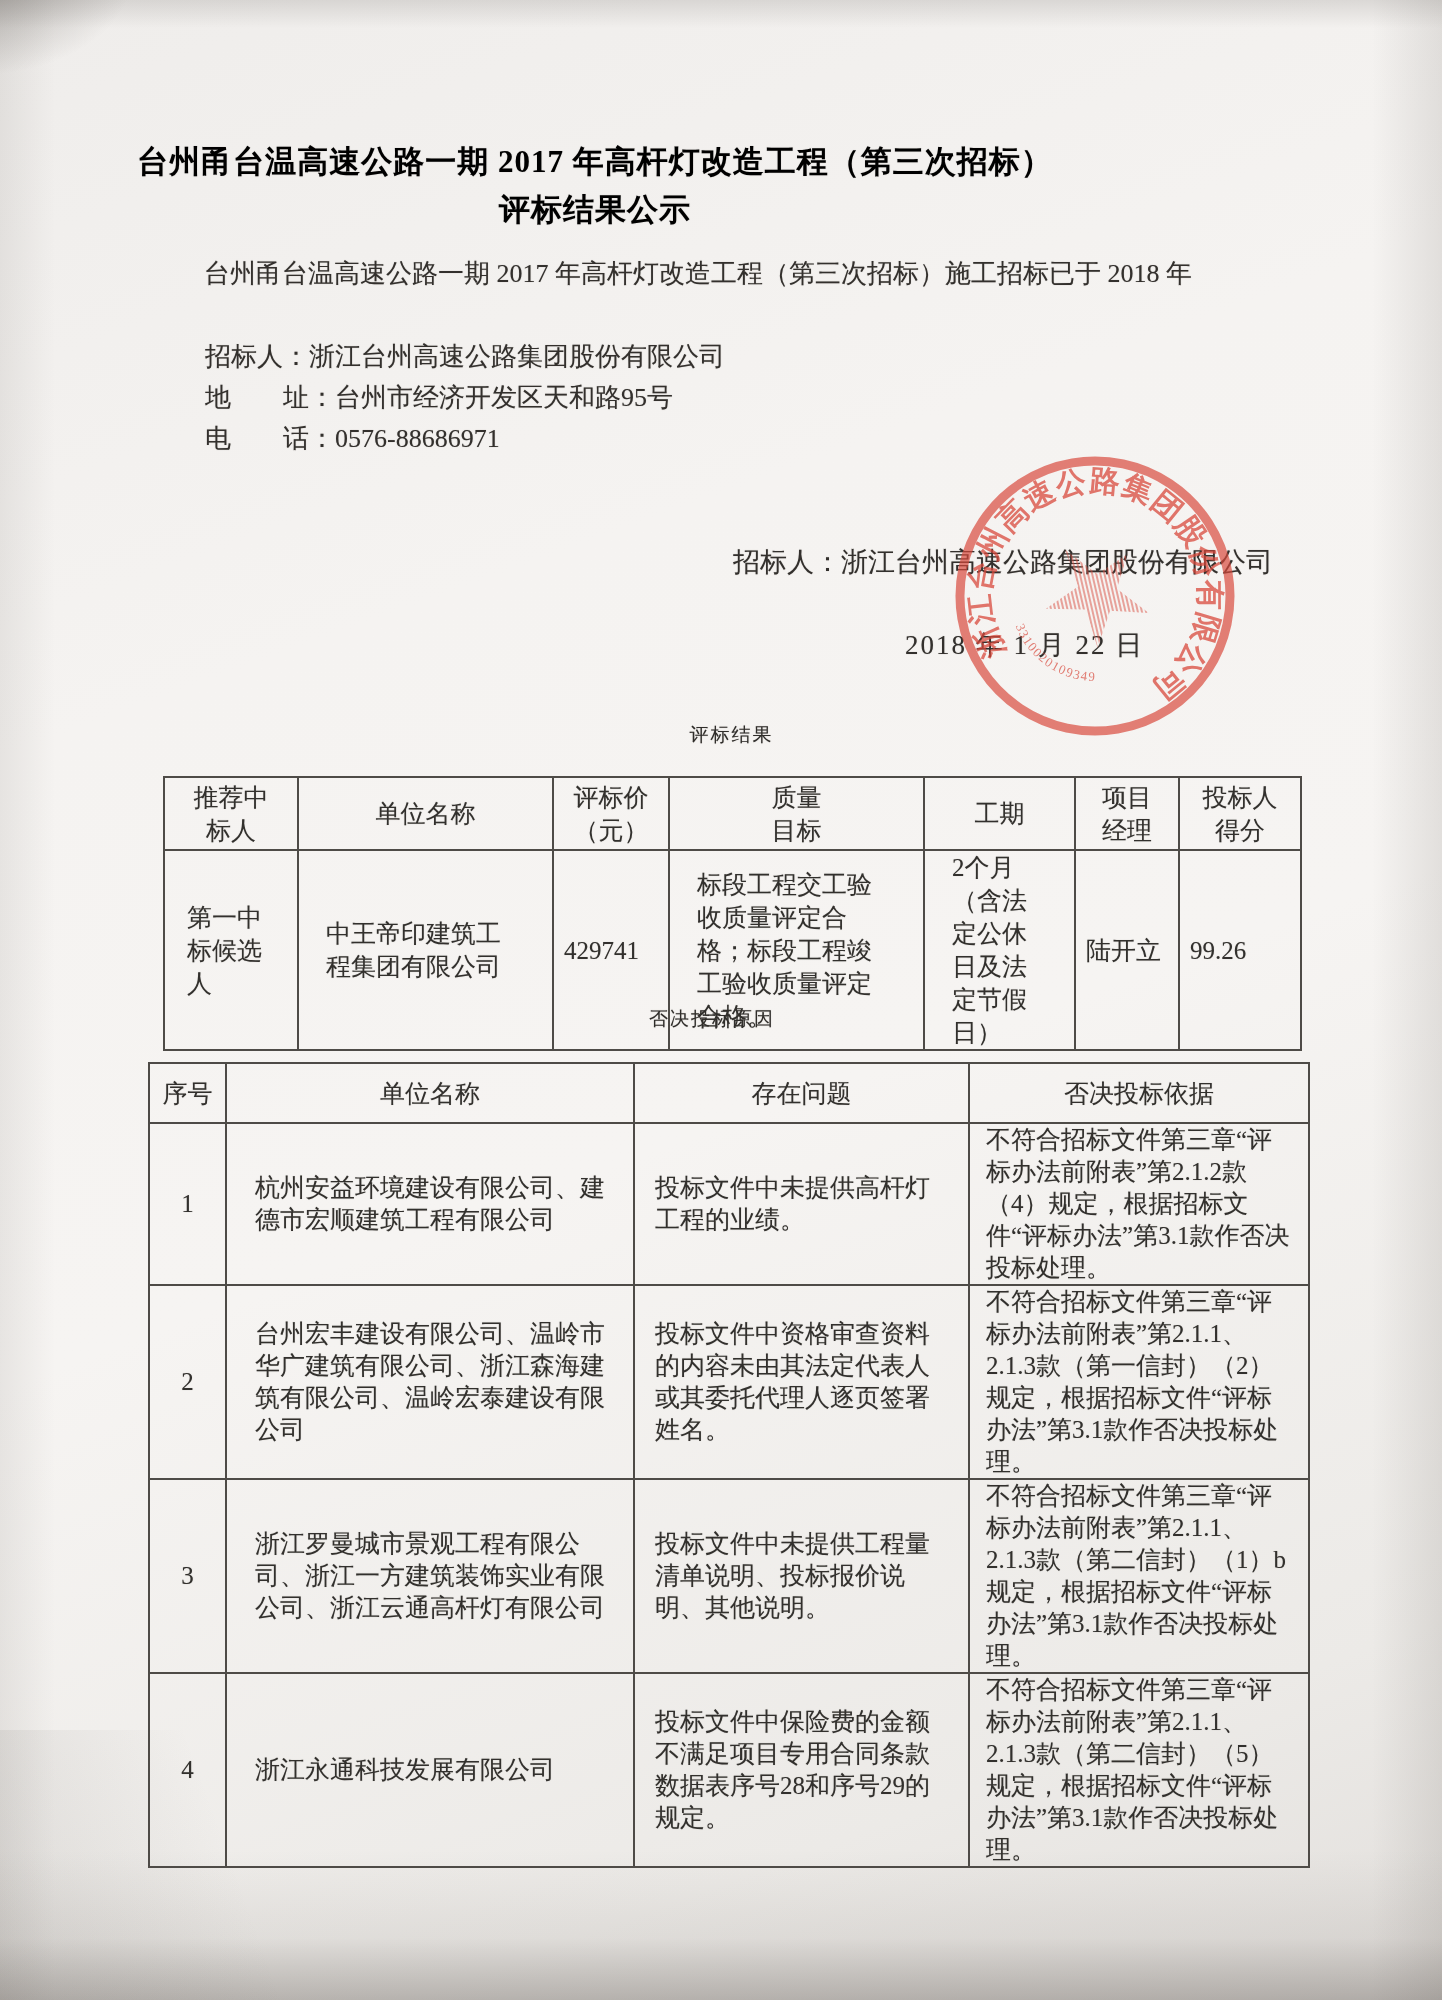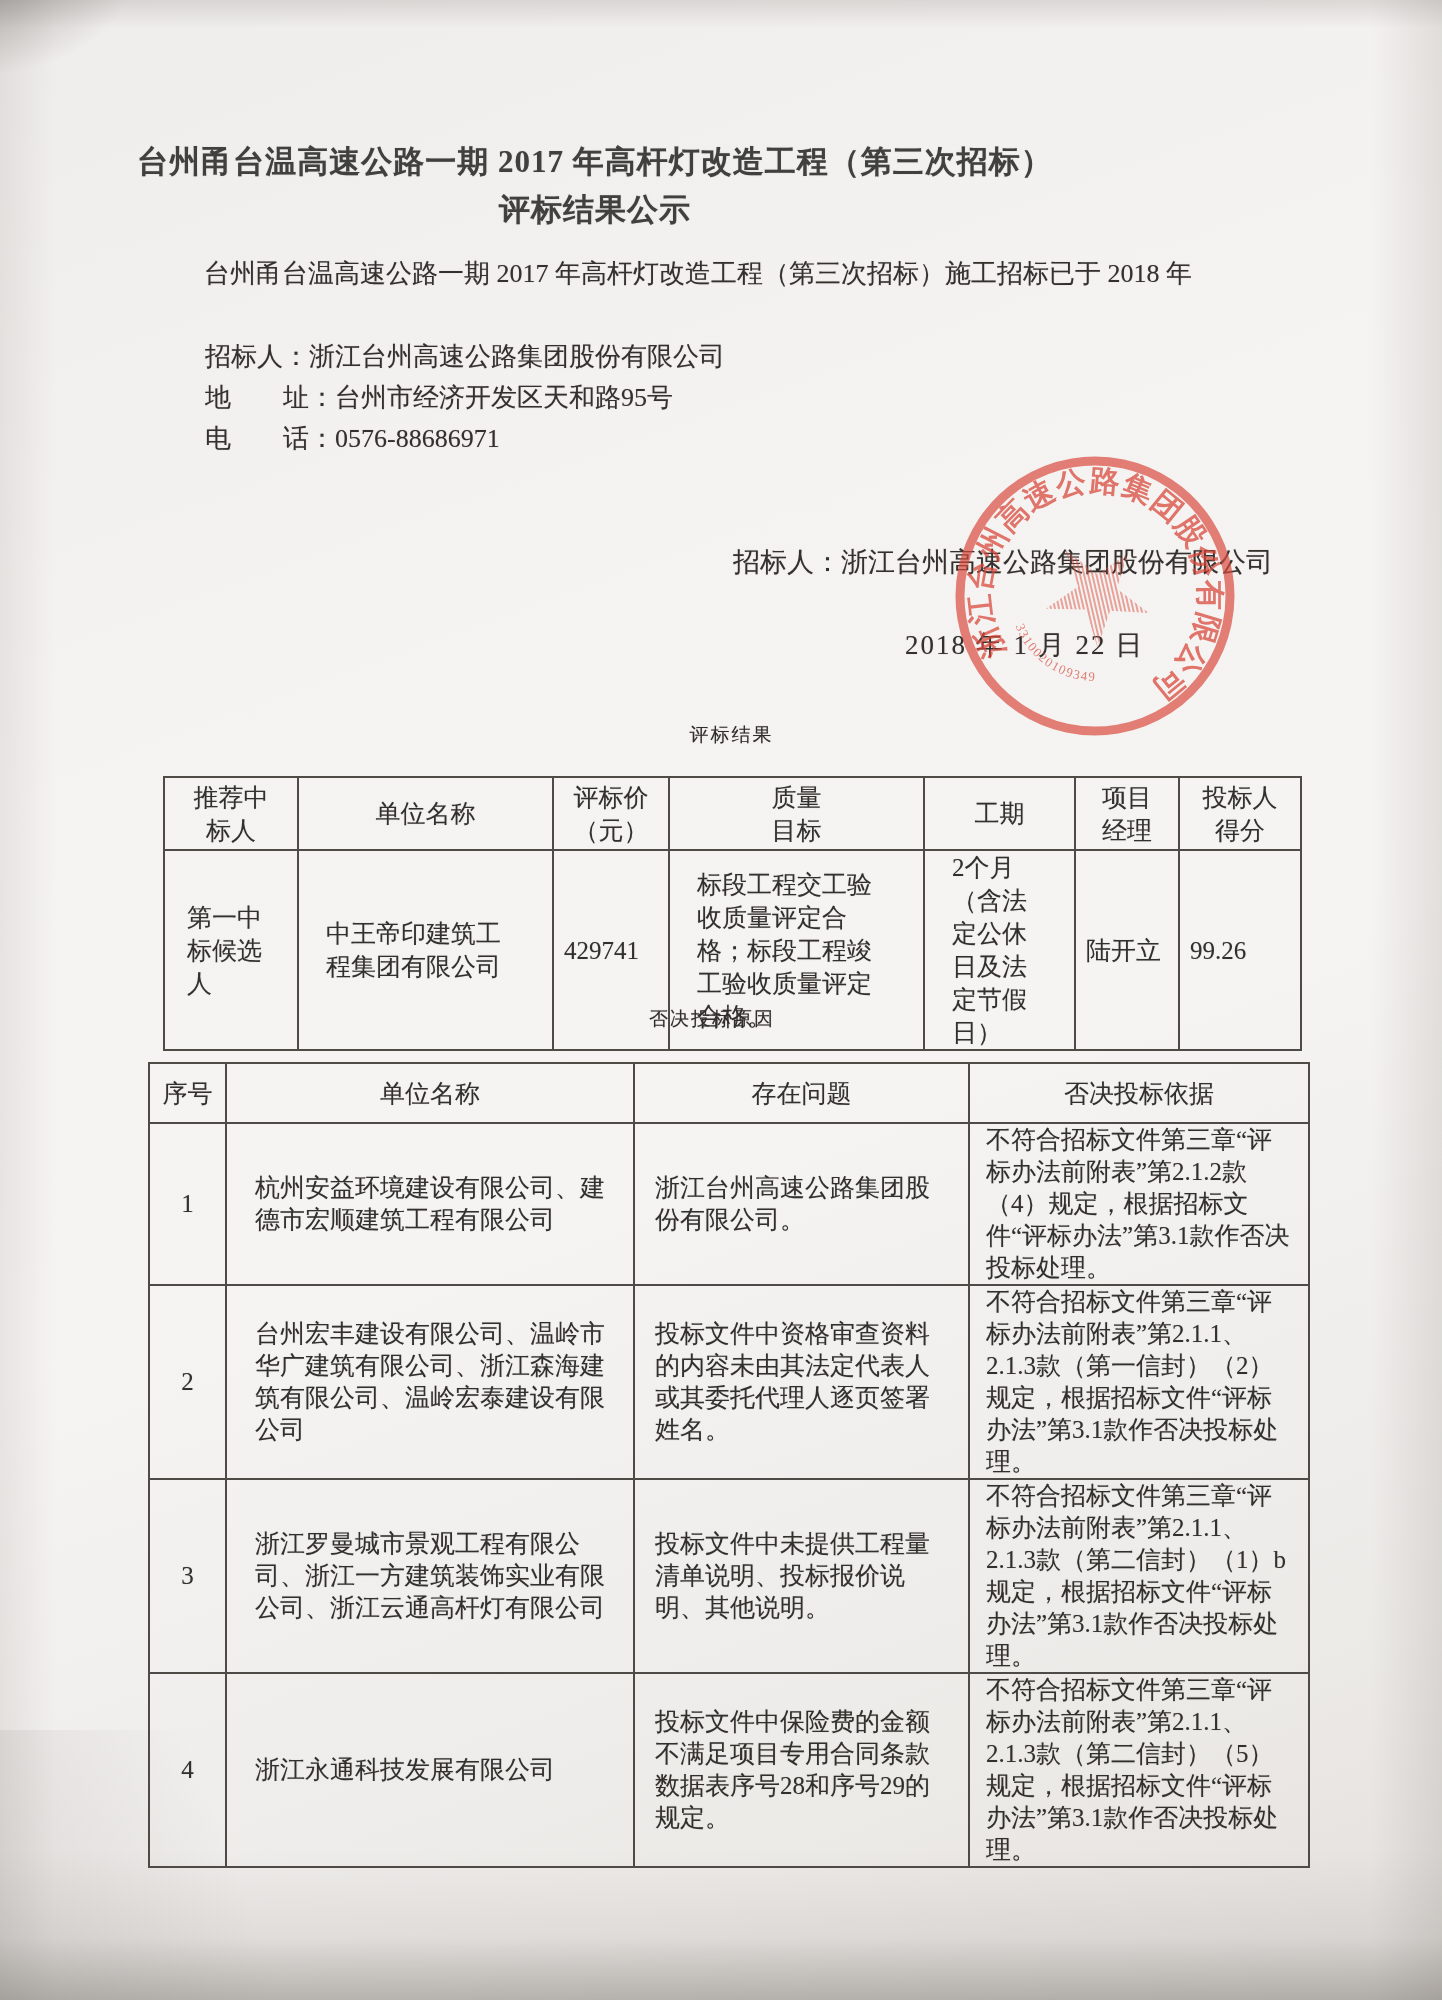--- a/index.html
+++ b/index.html
@@ -18,21 +18,21 @@
       linear-gradient(to right, rgba(120,114,108,.12), rgba(120,114,108,0) 55px),
       linear-gradient(160deg, #efedeb 0%, #f5f3f1 30%, #f6f4f2 55%, #eceae7 85%, #e2dfdc 100%);
   }
   .crease{
     position:absolute;left:0;top:1730px;width:420px;height:270px;
     background:linear-gradient(70deg, rgba(100,95,90,.14), rgba(100,95,90,0) 55%);
   }
   .txt{position:absolute;color:#33302d;text-shadow:0 0 1px rgba(60,55,50,.35);}
   .doc-title{
     left:40px;top:138px;width:1110px;text-align:center;
-    font-size:31px;font-weight:bold;line-height:48px;letter-spacing:1px;color:#404040;
+    font-size:31px;font-weight:bold;line-height:48px;letter-spacing:1px;color:#000000;
   }
   .intro{left:128px;top:254px;width:920px;font-size:26px;line-height:40px;white-space:nowrap;}
   .intro .indent{text-indent:76px;}
   .contact{left:205px;top:336px;font-size:26px;line-height:41px;white-space:nowrap;}
   .sig-line{left:733px;top:544px;font-size:27px;white-space:nowrap;}
   .date-line{left:905px;top:627px;font-size:27px;letter-spacing:2px;white-space:nowrap;}
   .caption{font-size:19px;letter-spacing:2px;color:#2f2d2a;}
   .cap1{left:163px;top:722px;width:1137px;text-align:center;}
   .cap2{left:132px;top:1006px;width:1160px;text-align:center;}
 
@@ -159,21 +159,21 @@
   <tbody>
       <tr class="hdr">
     <th>序号</th>
     <th>单位名称</th>
     <th>存在问题</th>
     <th>否决投标依据</th>
   </tr>
   <tr class="r1">
     <td class="no">1</td>
     <td class="cmp">杭州安益环境建设有限公司、建德市宏顺建筑工程有限公司</td>
-    <td class="prob">浙江台州高速公路集团股份有限公司。</td>
+    <td class="prob">投标文件中未提供高杆灯工程的业绩。</td>
     <td class="basis">不符合招标文件第三章“评标办法前附表”第2.1.2款（4）规定，根据招标文件“评标办法”第3.1款作否决投标处理。</td>
   </tr>
   <tr class="r2">
     <td class="no">2</td>
     <td class="cmp">台州宏丰建设有限公司、温岭市华广建筑有限公司、浙江森海建筑有限公司、温岭宏泰建设有限公司</td>
     <td class="prob">投标文件中资格审查资料的内容未由其法定代表人或其委托代理人逐页签署姓名。</td>
     <td class="basis">不符合招标文件第三章“评标办法前附表”第2.1.1、2.1.3款（第一信封）（2）规定，根据招标文件“评标办法”第3.1款作否决投标处理。</td>
   </tr>
   <tr class="r3">
     <td class="no">3</td>

